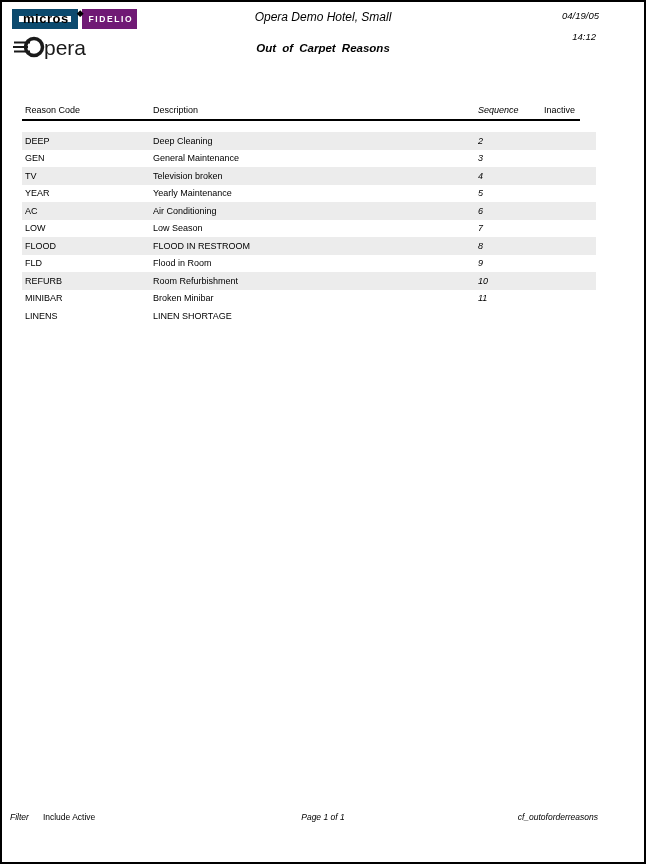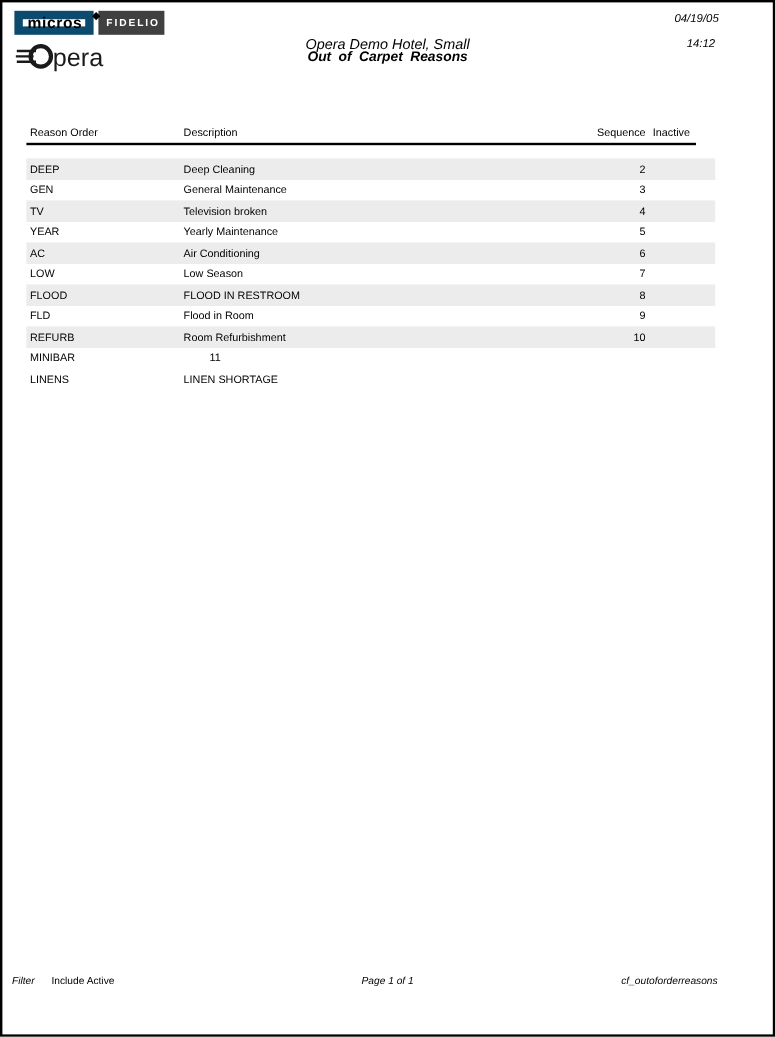--- a/index.html
+++ b/index.html
@@ -21,29 +21,29 @@
     display: flex; align-items: stretch; height: 20px;
   }
   .micros-box {
     background: #fff; border: 7px solid #0c4a6e;
     font-weight: bold; font-size: 13px; letter-spacing: .5px;
     padding: 1px 2px 1px 4px; line-height: 16px;
     display: flex; align-items: center;
   }
   .logo-diamond { font-size: 9px; line-height: 1; margin: 0 -2px 0 -1px; z-index: 2; }
   .fidelio-box {
-    background: #404040; color: #fff;
+    background: #701a75; color: #fff;
     font-weight: bold; font-size: 8.5px; letter-spacing: 1.6px;
     display: flex; align-items: center; padding: 0 4px 0 7px;
   }
   .opera-logo { position: absolute; left: 11px; top: 30px; }
 
   .hotel-title {
     position: absolute; left: 0; right: 0; top: 8px;
-    text-align: center; font-style: italic; font-size: 12px; margin-top: 20px;
+    text-align: center; font-style: italic; font-size: 12px;
   }
   .report-title {
     position: absolute; left: 0; right: 0; top: 40px;
     text-align: center; font-style: italic; font-weight: bold;
     font-size: 11.5px; word-spacing: 3px;
   }
   .run-date {
     position: absolute; top: 8px; right: 45px;
     font-style: italic; font-size: 9.5px;
   }
@@ -54,21 +54,21 @@
 
   
   .report-table { position: absolute; left: 20px; top: 100px; width: 574px; font-size: 9px; }
   .thead-row { display: flex; align-items: flex-end; height: 13px; }
   .header-rule { width: 558px; height: 2px; background: #000; margin-top: 4px; }
   .tbody { margin-top: 11px; }
   .trow { display: flex; align-items: center; height: 17.5px; }
   .trow.shaded { background: var(--row-shade, #ececec); }
   .cell-code { width: 102px; padding-left: 3px; flex: none; }
   .cell-desc { flex: 1; min-width: 0; padding-left: 29px; }
-  .cell-seq  { width: 60px; flex: none; text-align: right; }
+  .cell-seq  { width: 60px; flex: none; text-align: left; font-style: italic; }
   .cell-inact{ width: 58px; flex: none; padding-left: 6px; }
 
   
   .footer { position: absolute; left: 0; right: 0; top: 810px; height: 14px; font-size: 8.5px; }
   .footer-left { position: absolute; left: 8px; top: 0; display: flex; gap: 14px; }
   .filter-label { font-style: italic; }
   .footer-center { position: absolute; left: 0; right: 0; top: 0; text-align: center; font-style: italic; }
   .footer-right { position: absolute; right: 46px; top: 0; font-style: italic; }
 </style>
 </head>
@@ -94,21 +94,21 @@
     </svg>
   </div>
 
   <div class="hotel-title">Opera Demo Hotel, Small</div>
   <div class="report-title">Out of Carpet Reasons</div>
   <div class="run-date">04/19/05</div>
   <div class="run-time">14:12</div>
 
   <div class="report-table">
     <div class="thead-row">
-      <span class="cell-code">Reason Order</span>
+      <span class="cell-code">Reason Code</span>
       <span class="cell-desc">Description</span>
       <span class="cell-seq">Sequence</span>
       <span class="cell-inact">Inactive</span>
     </div>
     <div class="header-rule"></div>
     <div class="tbody">
         <div class="trow shaded">
       <span class="cell-code">DEEP</span>
       <span class="cell-desc">Deep Cleaning</span>
       <span class="cell-seq">2</span>
@@ -157,20 +157,21 @@
       <span class="cell-inact"></span>
     </div>
         <div class="trow shaded">
       <span class="cell-code">REFURB</span>
       <span class="cell-desc">Room Refurbishment</span>
       <span class="cell-seq">10</span>
       <span class="cell-inact"></span>
     </div>
         <div class="trow">
       <span class="cell-code">MINIBAR</span>
+      <span class="cell-desc">Broken Minibar</span>
       <span class="cell-seq">11</span>
       <span class="cell-inact"></span>
     </div>
         <div class="trow">
       <span class="cell-code">LINENS</span>
       <span class="cell-desc">LINEN SHORTAGE</span>
       <span class="cell-seq"></span>
       <span class="cell-inact"></span>
     </div>
       </div>

